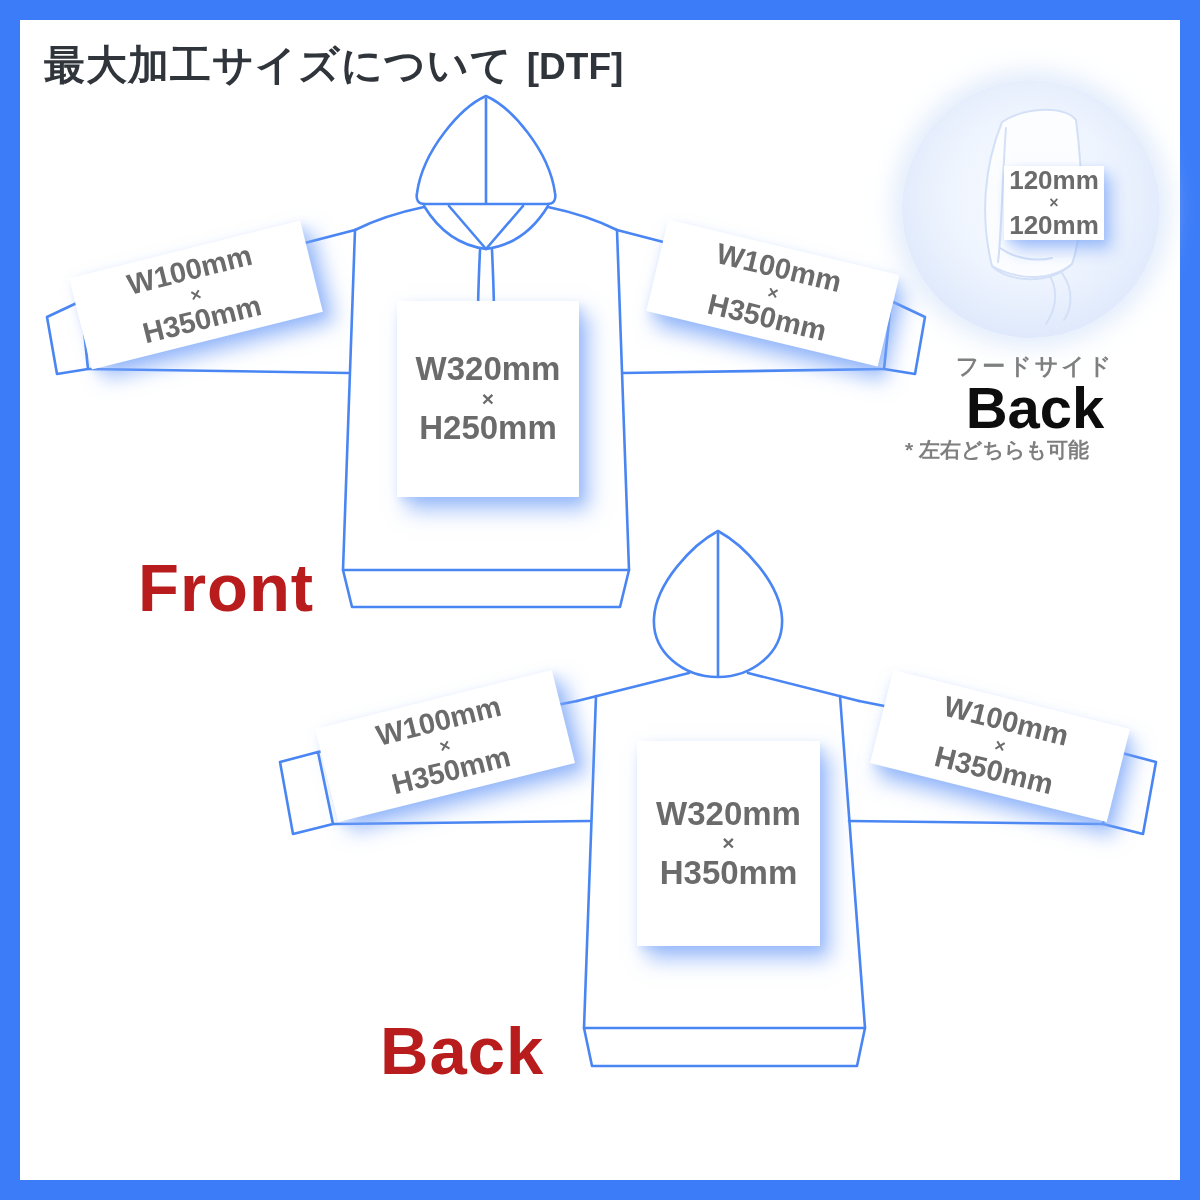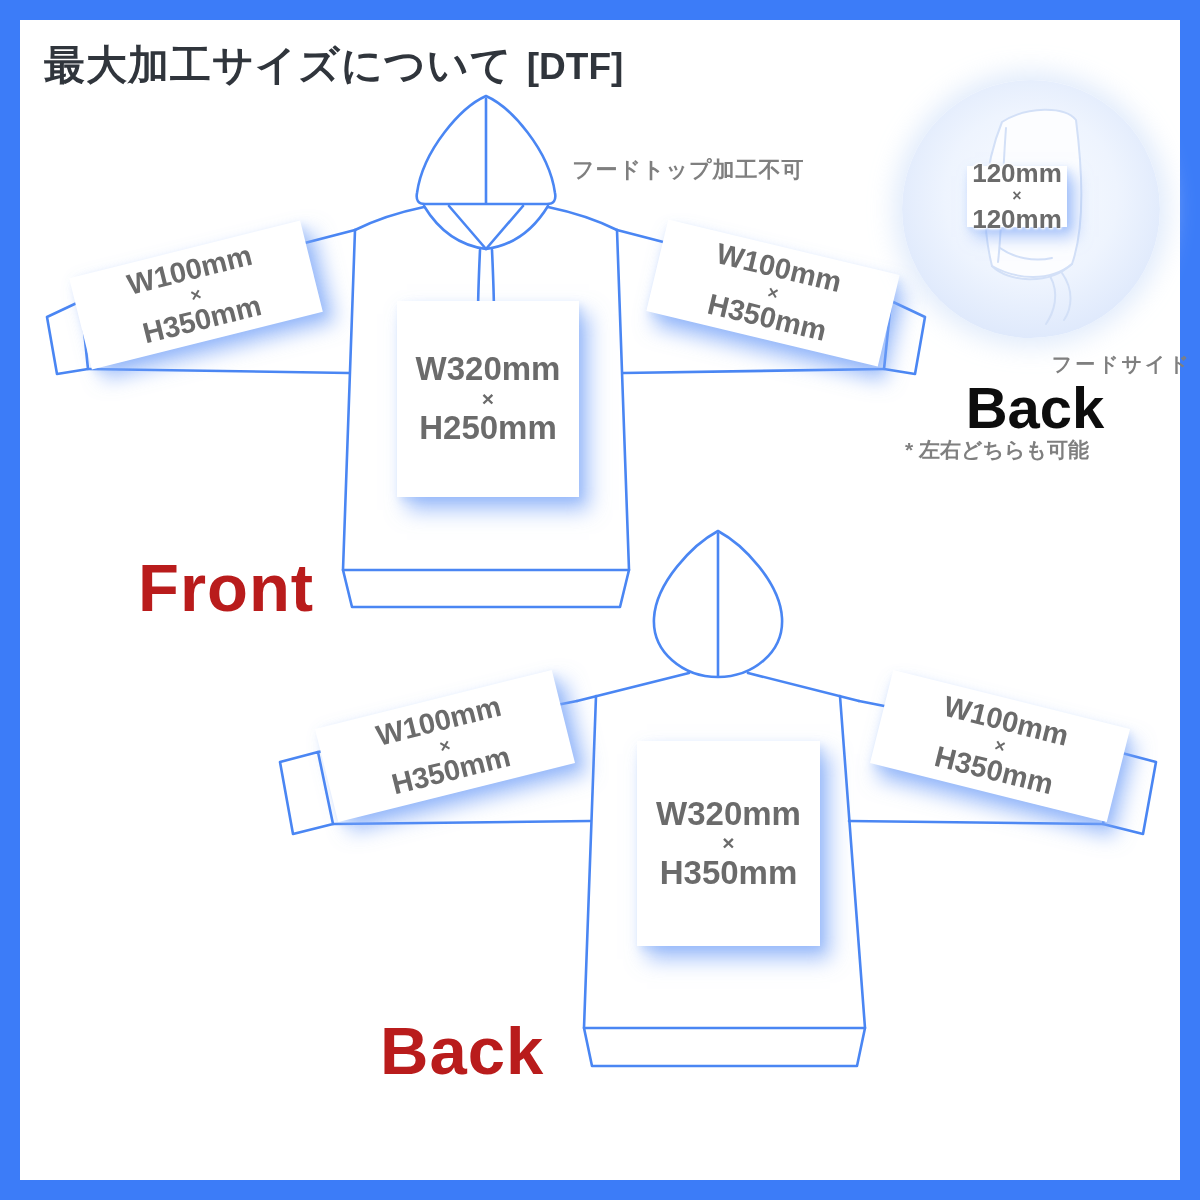--- a/index.html
+++ b/index.html
@@ -29,27 +29,27 @@
   .fl-sleeve{left:77px;top:248px;width:238px;height:94px;transform:rotate(-14deg);}
   .fr-sleeve{left:654px;top:246px;width:238px;height:94px;transform:rotate(13.5deg);}
   .bl-sleeve{left:323px;top:698px;width:244px;height:96px;transform:rotate(-14deg);}
   .br-sleeve{left:878px;top:698px;width:244px;height:96px;transform:rotate(14deg);}
   .view-label{color:#b91c1c;font-weight:700;font-size:67px;letter-spacing:1px;}
   .front-label{left:138px;top:549px;}
   .back-label{left:380px;top:1012px;}
   .side-circle{left:902px;top:80px;width:258px;height:258px;border-radius:50%;
      background:radial-gradient(circle at 50% 45%, #f8fbff 0%, #eef4fe 45%, #e0eafc 72%, #d8e5fb 86%, rgba(216,229,251,0) 100%);
      box-shadow:0 0 26px 8px rgba(214,228,250,.75);}
-  .mini{left:967px;top:166px;width:100px;height:61px;
+  .mini{left:1004px;top:166px;width:100px;height:74px;
         box-shadow:8px 10px 16px rgba(118,162,247,.6),2px 3px 7px rgba(150,185,250,.35);}
   .mini .w,.mini .h{font-size:26px;
      text-shadow:0 0 3px #fff,0 0 5px #fff,1px 1px 2px #fff,-1px -1px 2px #fff;}
   .mini .t{font-size:16px;}
-  .side-area-label{left:932px;top:351px;width:260px;text-align:right;
-      font-size:20px;letter-spacing:3px;}
+  .side-area-label{left:905px;top:351px;width:260px;text-align:center;
+      font-size:23px;letter-spacing:3px;}
   .side-label{left:905px;top:374px;width:260px;text-align:center;
       color:#0d0d0d;font-weight:800;font-size:58px;}
   .side-note{left:905px;top:436px;width:260px;text-align:left;font-size:21px;}
 </style>
 </head>
 <body>
 
 <div id="canvas">
 
   <div class="frame"></div>
@@ -89,21 +89,20 @@
       <path d="M859,701 L1118,752"></path>
       <path d="M1118,752 L1156,762 L1143,834 L1103,824 Z"></path>
       <path d="M1103,824 L849,821"></path>
     </g>
   </svg>
 
   <div class="abs title">
     <span>最大加工サイズについて</span><span class="tag">[DTF]</span>
   </div>
 
-  <div class="abs note-gray hood-note">フードトップ加工不可</div>
 
   <div class="abs dim-box big chest-box">
     <div class="w">W320mm</div>
     <div class="t">×</div>
     <div class="h">H250mm</div>
   </div>
 
   <div class="abs dim-box sleeve fl-sleeve">
     <div class="w">W100mm</div>
     <div class="t">×</div>

